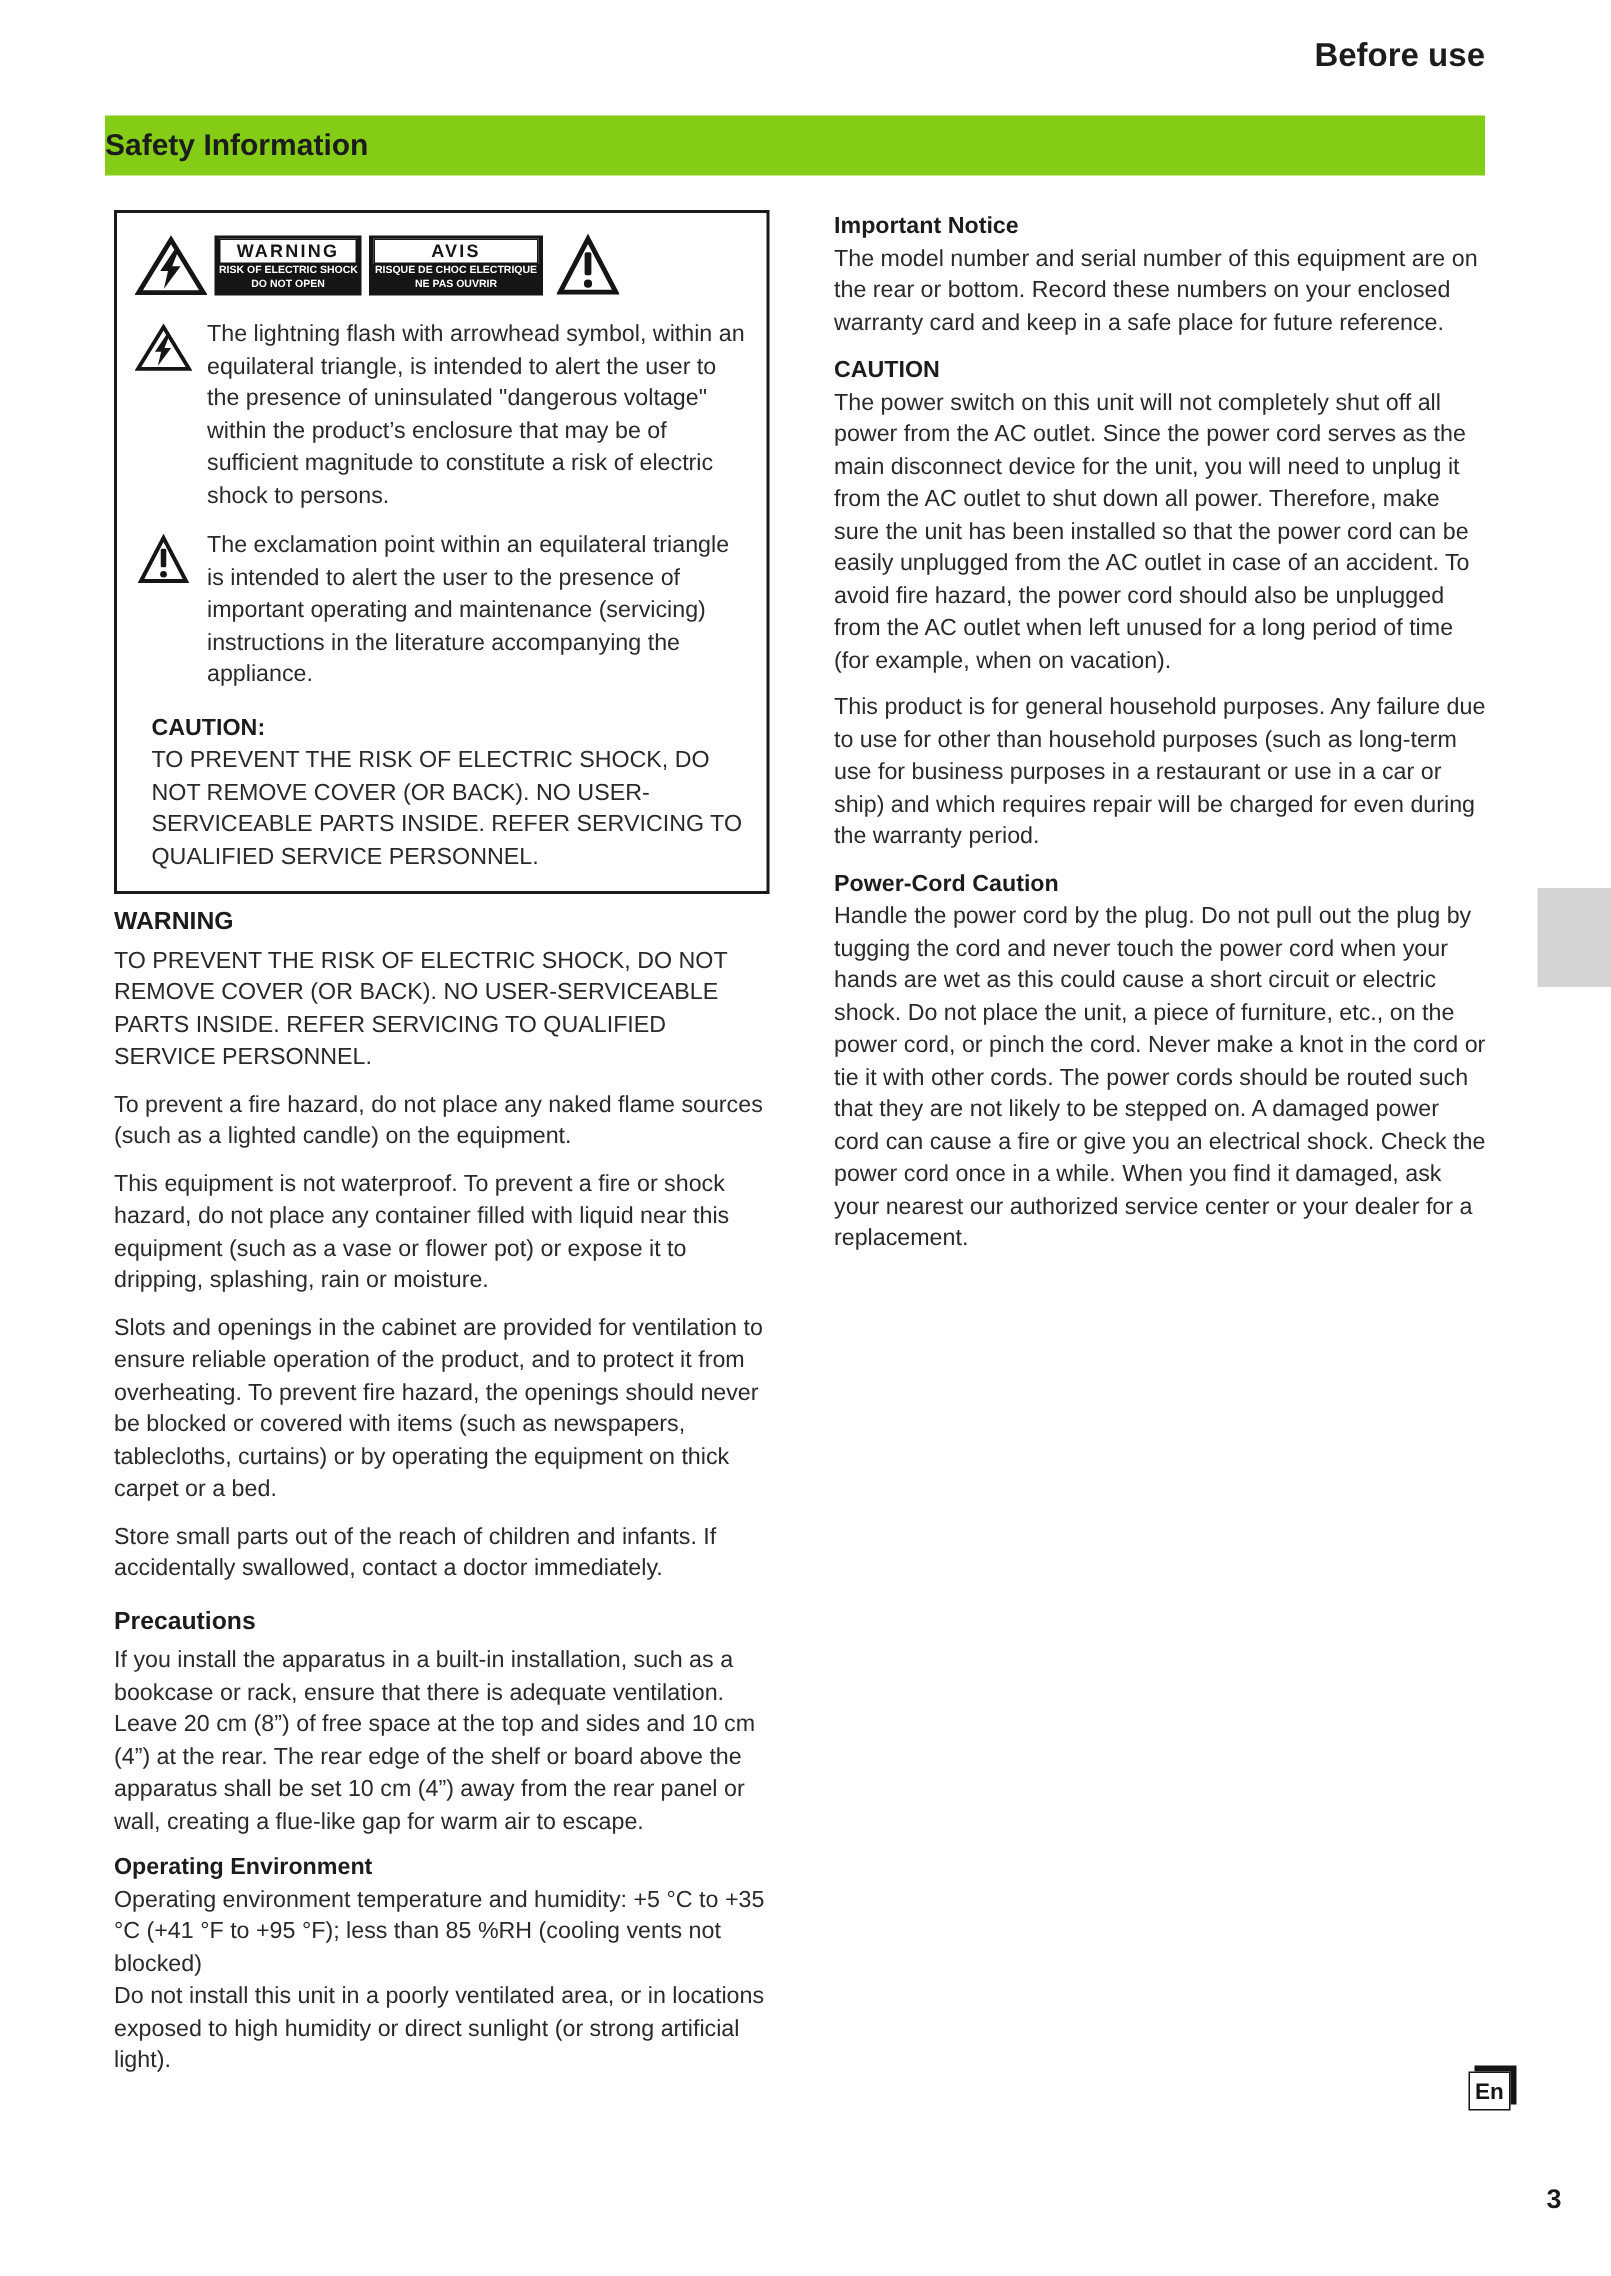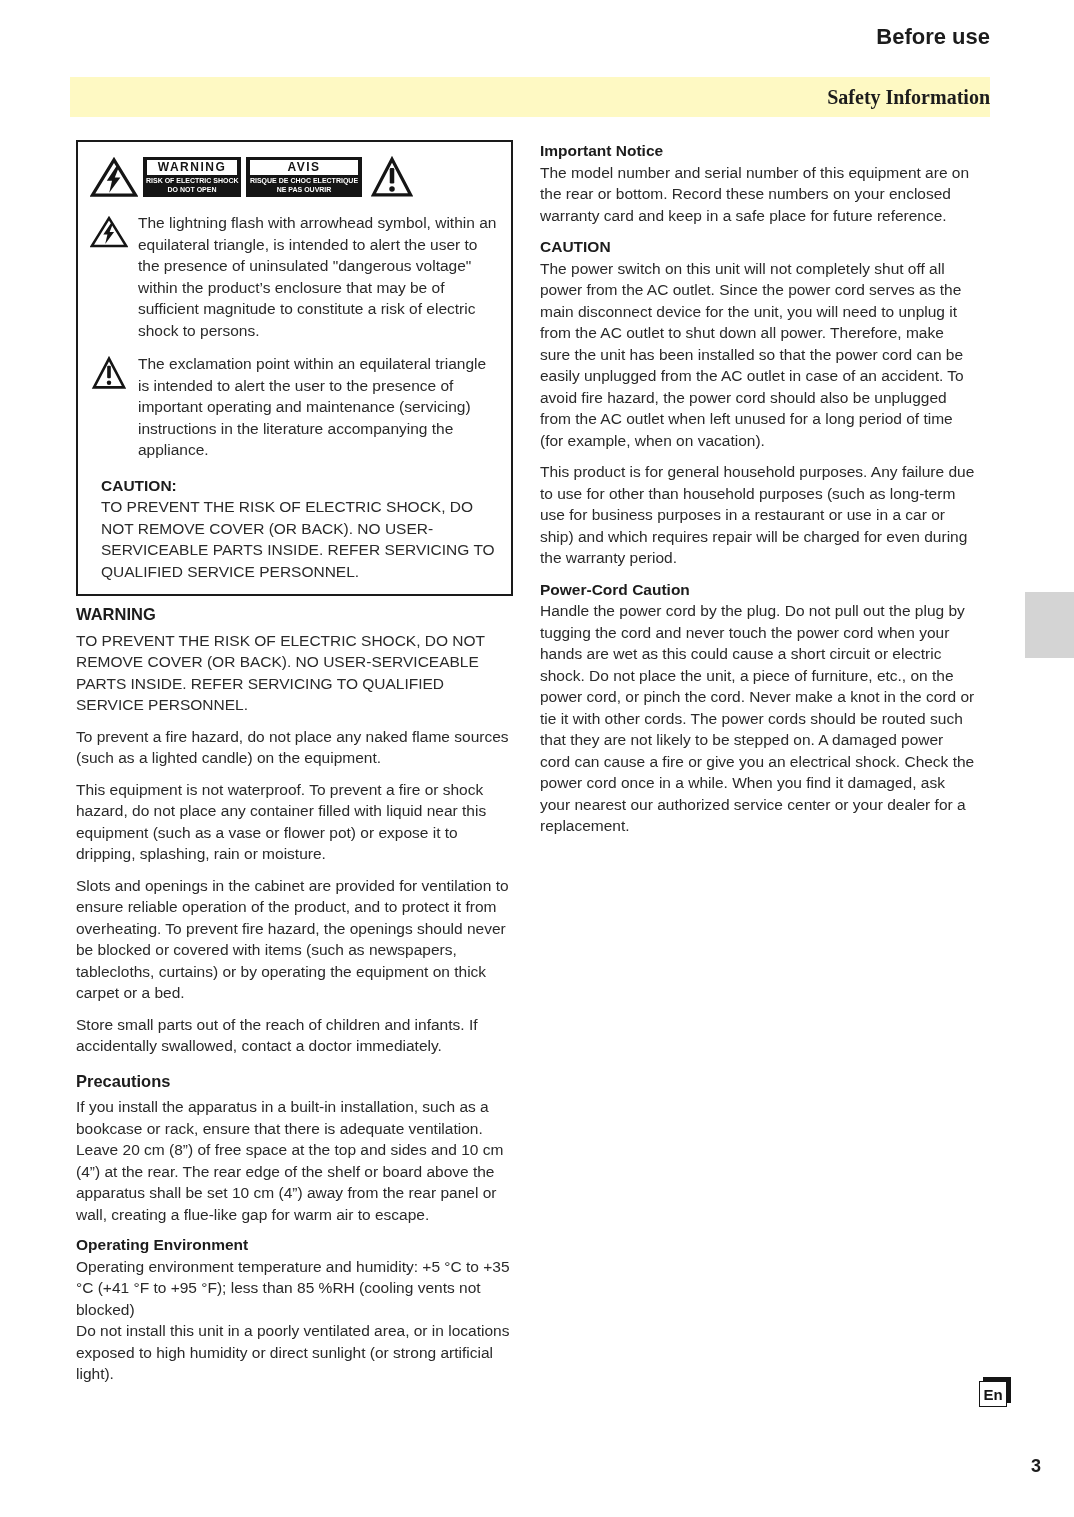--- a/index.html
+++ b/index.html
@@ -2,37 +2,37 @@
 <html><head>
 <meta charset="utf-8">
 <style>
   html,body { margin:0; padding:0; }
   body {
     width:1074px; height:1517px; position:relative;
     background:#ffffff; color:#2a2a2a;
     font-family:"Liberation Sans", "DejaVu Sans", sans-serif;
     -webkit-font-smoothing:antialiased;
   }
-  .abs { position:absolute;text-align:right; }
+  .abs { position:absolute; }
 
   .page-header {
     top:24px; right:84px; font-size:22px; font-weight:bold; color:#1c1c1c;
   }
   .section-bar {
-    top:77px; left:70px; width:920px; height:40px; background:#fef9c3;
-    box-sizing:border-box; padding-left:24px;
-    font-size:20px; font-weight:bold; line-height:40px; color:#1c1c1c;font-family:Liberation Serif, serif;
+    top:77px; left:70px; width:920px; height:40px; background:#84cc16;
+    box-sizing:border-box; padding-left:0;
+    font-size:20px; font-weight:bold; line-height:40px; color:#1c1c1c;
   }
   .side-tab {
     top:592px; right:0; width:49px; height:66px; background:#d4d4d4;
   }
 
   .col { position:absolute; top:140px; font-size:15.5px; line-height:21.5px; }
   .col-left  { left:76px;  width:440px; }
-  .col-right { left:540px; width:436px; }
+  .col-right { left:556px; width:436px; }
 
   .p  { margin:0 0 10px; }
   .p0 { margin:0; }
   .sec { font-size:16.5px; font-weight:bold; margin:14px 0 4px; color:#1c1c1c; }
   .sec-first { margin-top:8px; }
   .run { font-weight:bold; margin:9px 0 0; color:#1c1c1c; }
   .run-first { margin-top:0; }
 
   
   .wbox {

